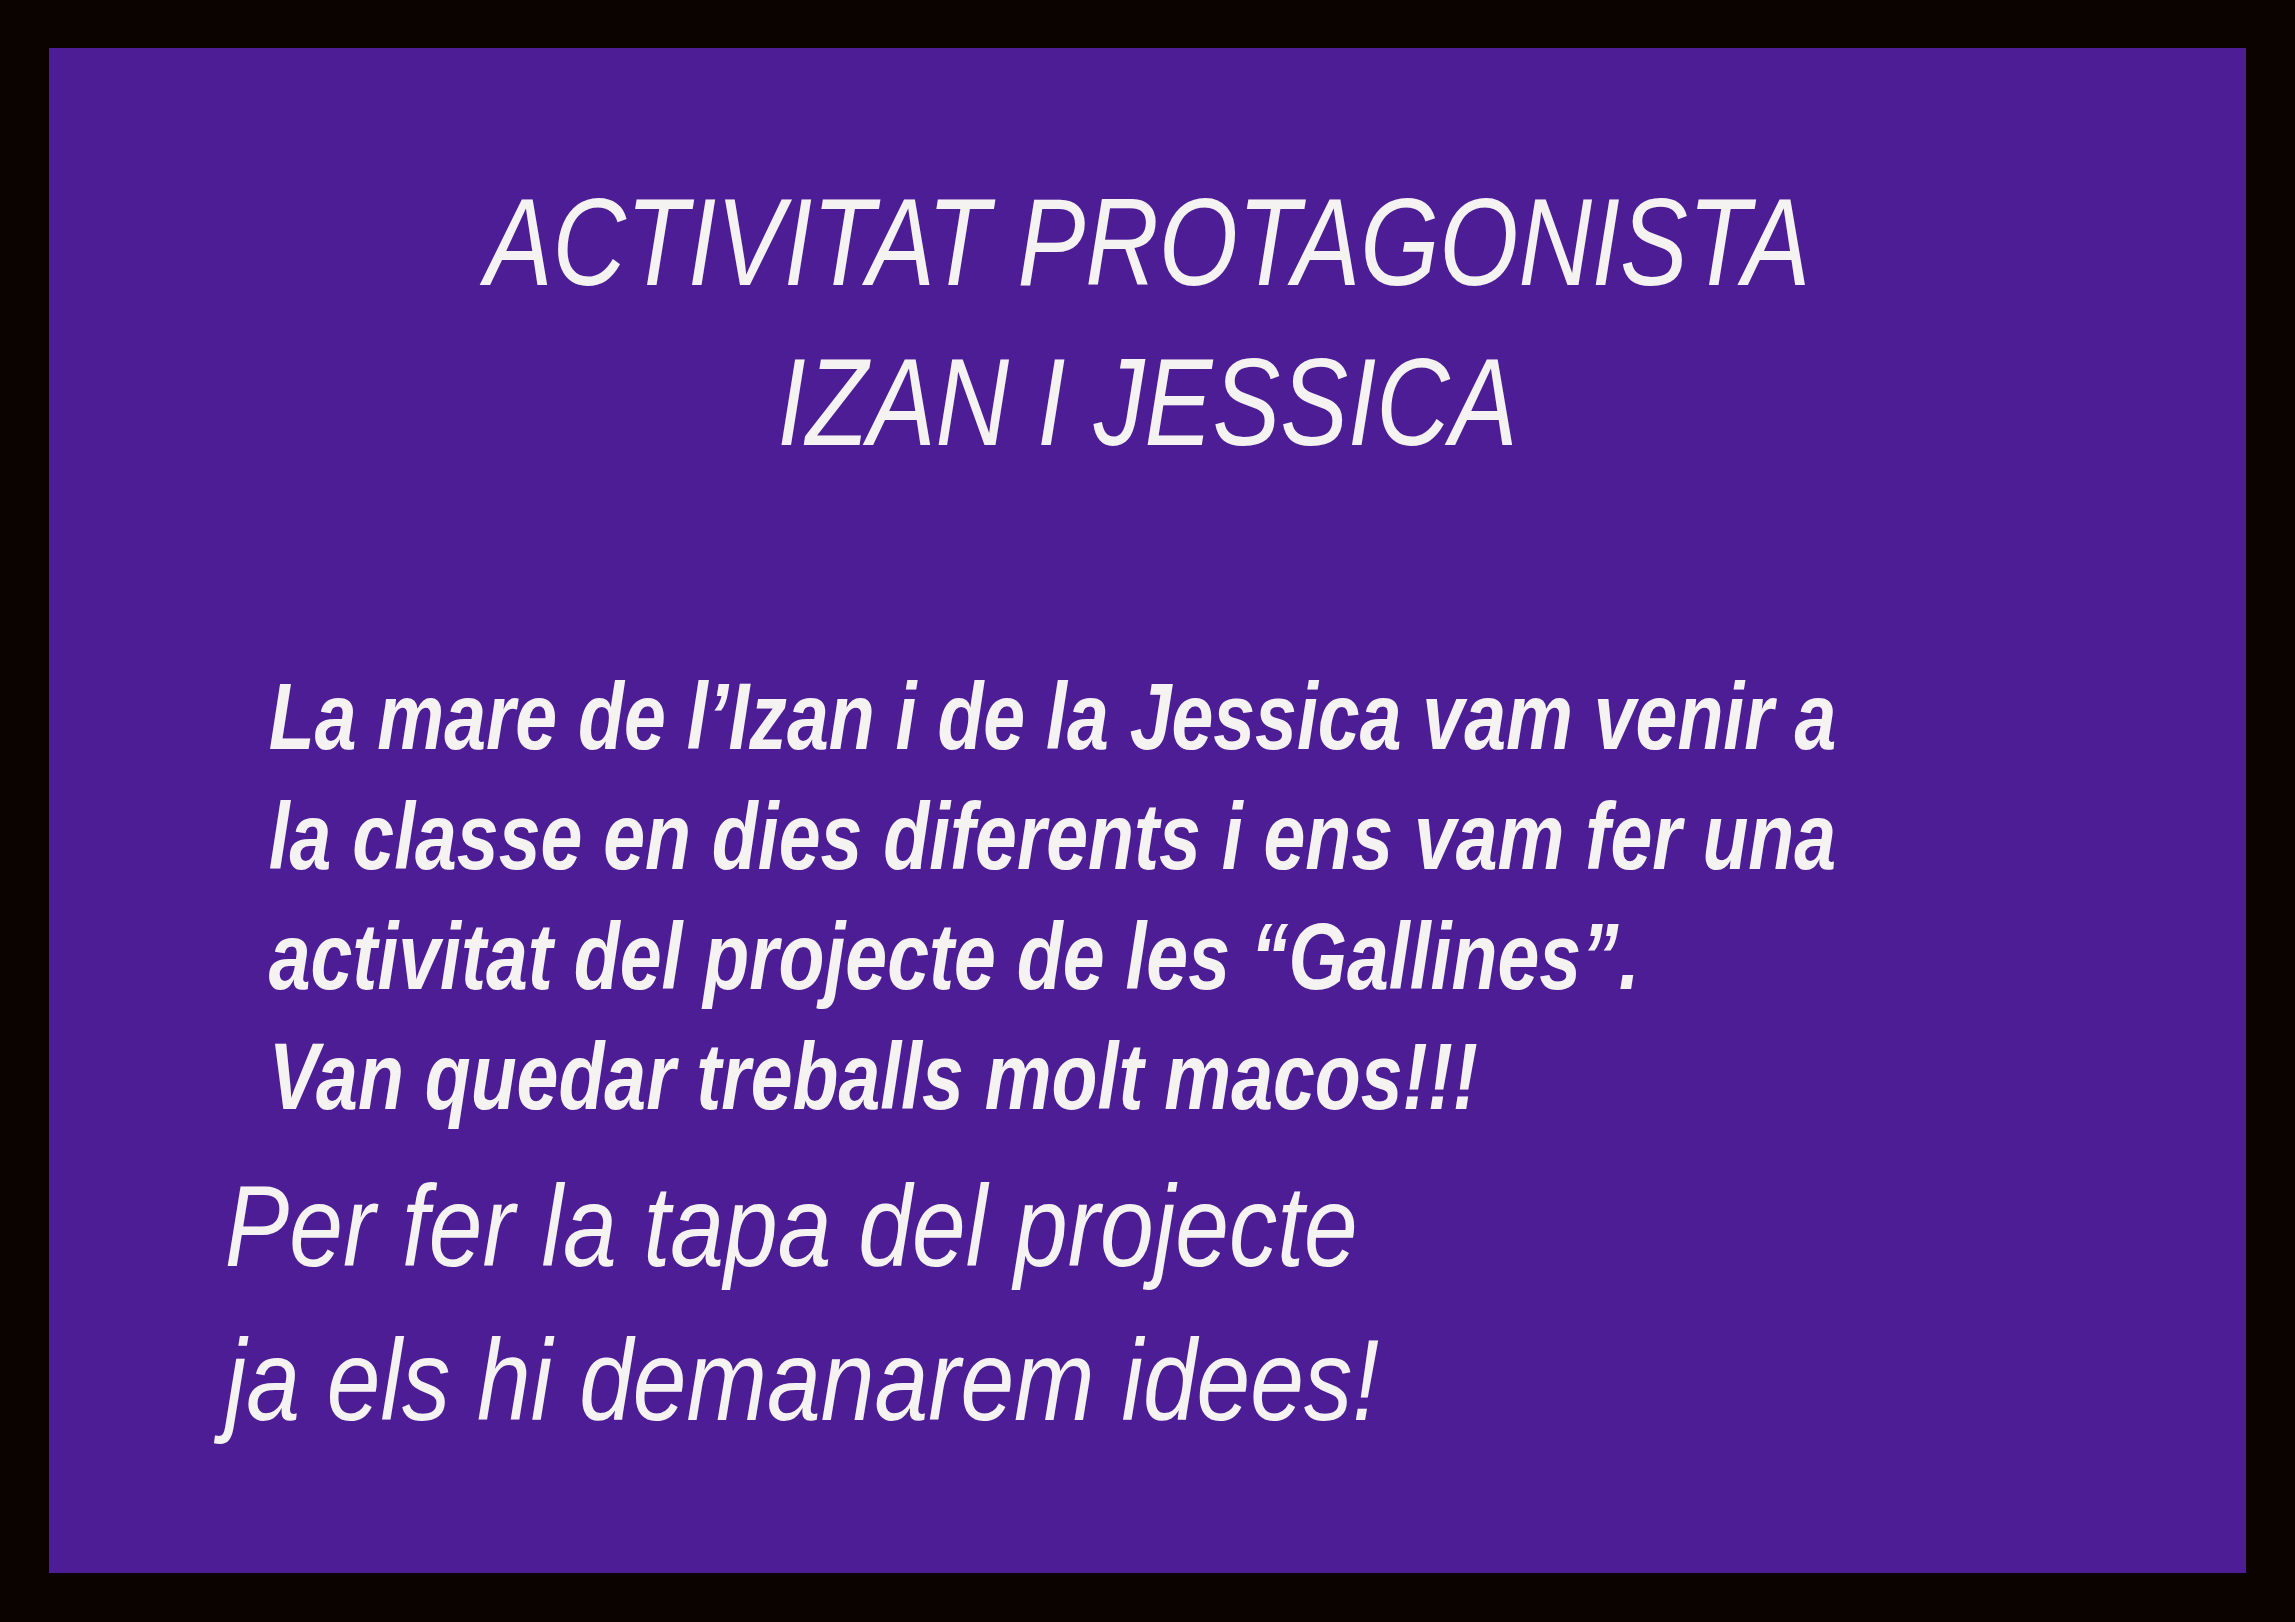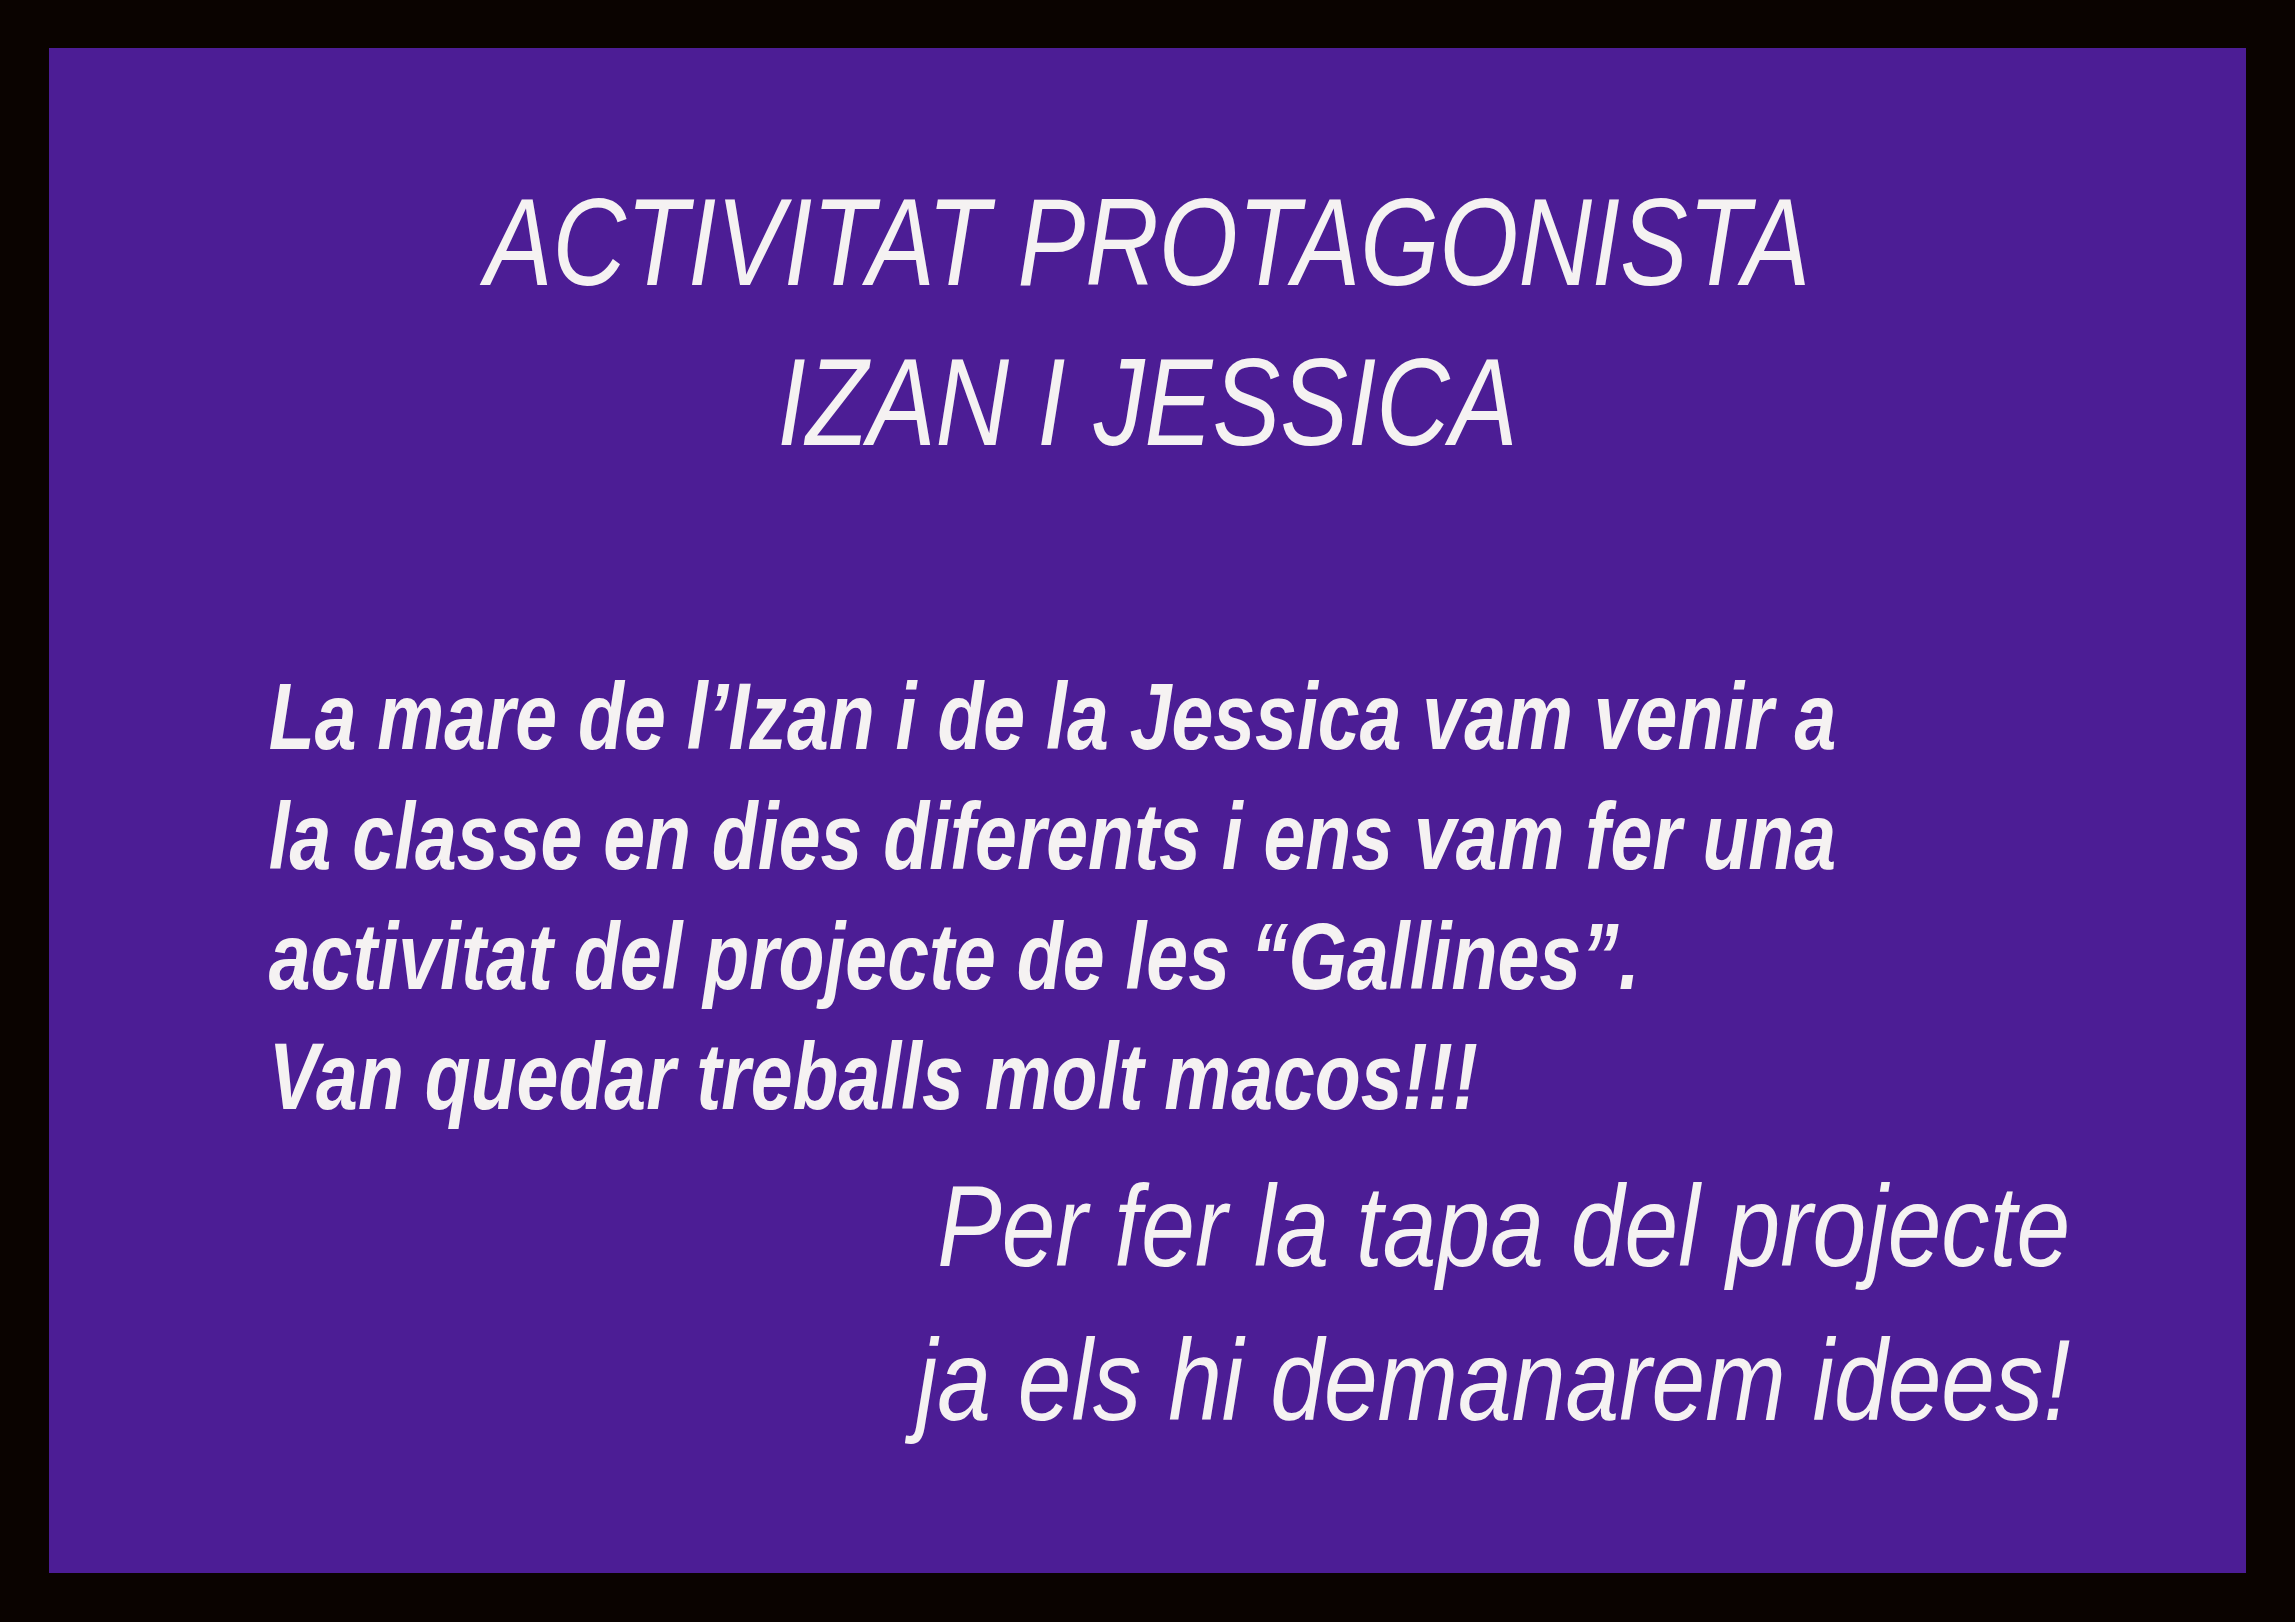--- a/index.html
+++ b/index.html
@@ -72,21 +72,21 @@
     transform-origin: center center;
     letter-spacing: 0px;
   }
 
   
   #closing-block {
     position: absolute;
     left: 0;
     top: 1101px;
     width: 100%;
-    text-align: right;
+    text-align: left;
   }
   .closing-line {
     display: block;
     color: #f5f2f2;
     font-size: 115px;
     line-height: 1.34;
     font-weight: 400;
     white-space: nowrap;
     transform: scaleX(0.84);
     transform-origin: center center;

